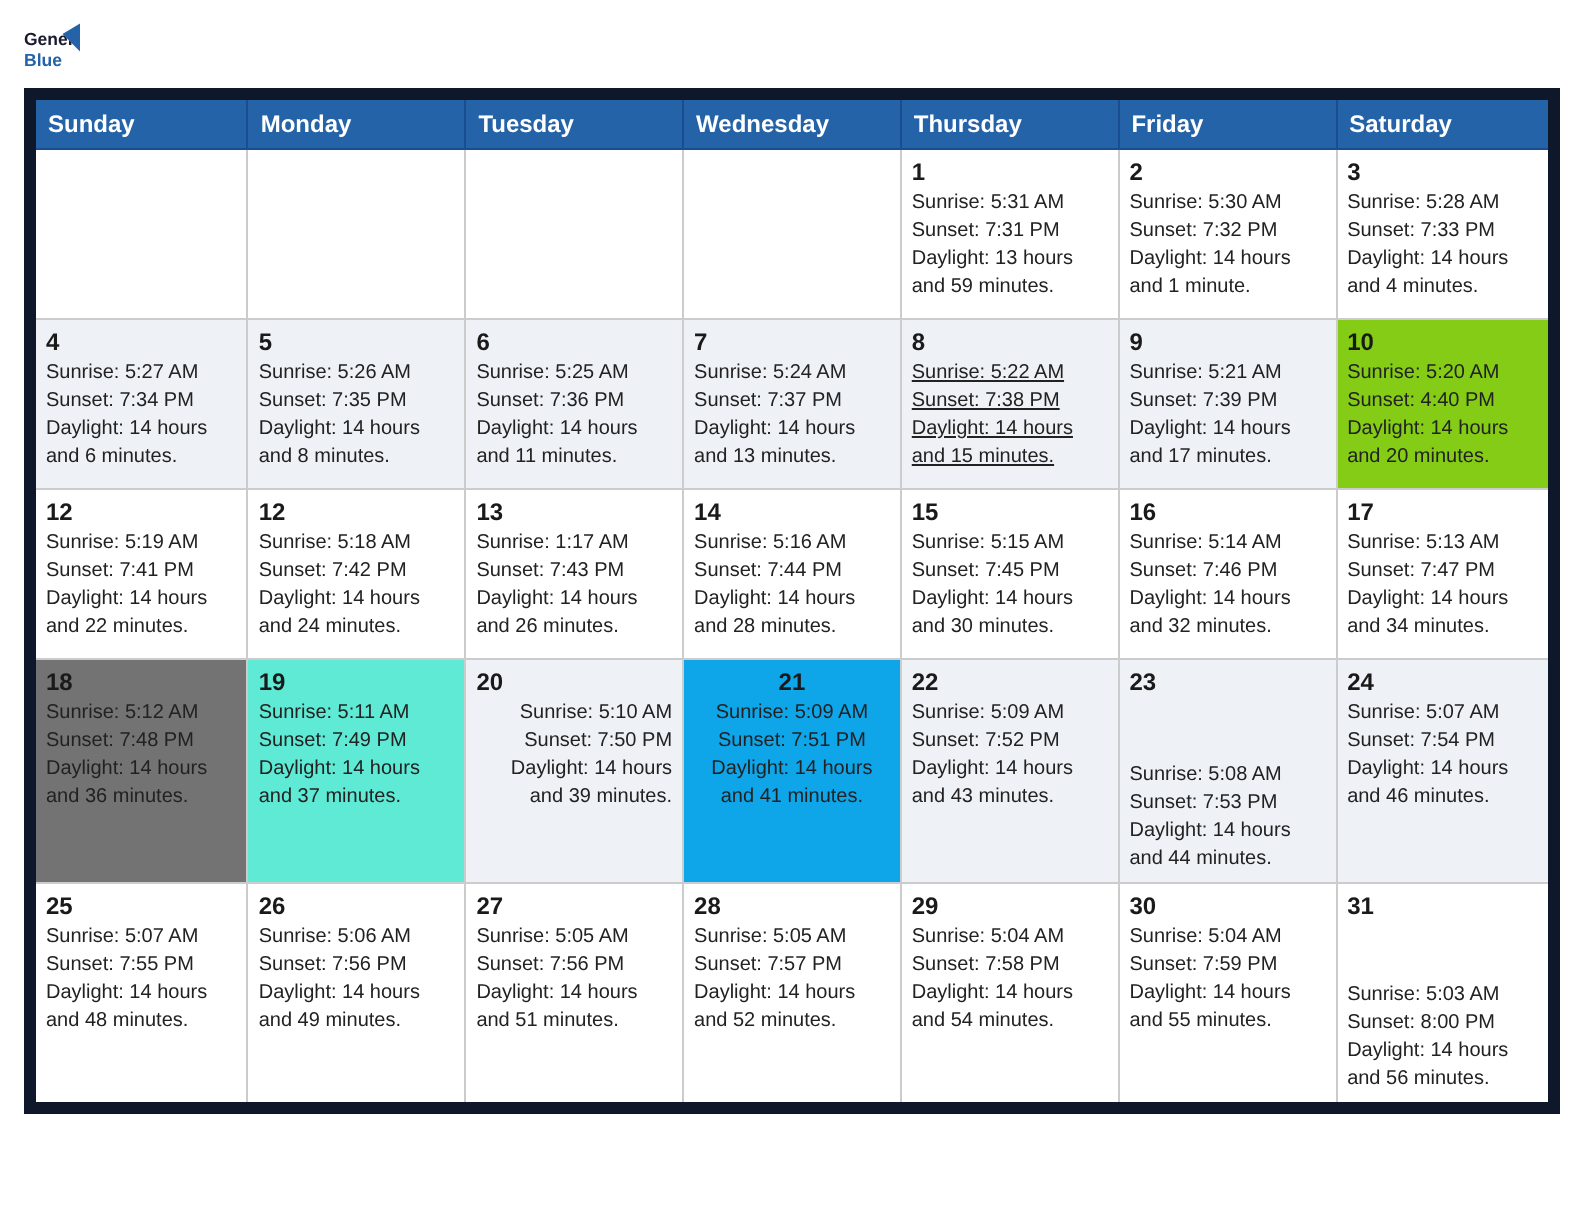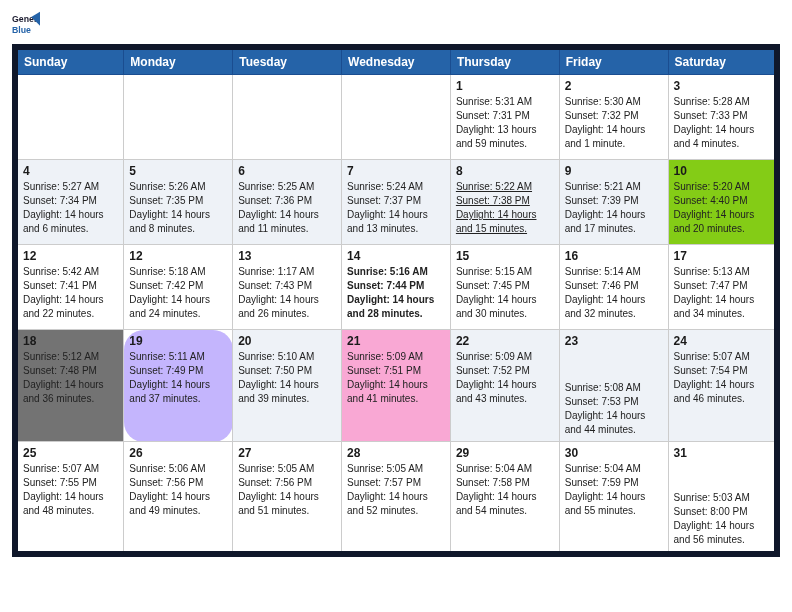--- a/index.html
+++ b/index.html
@@ -193,42 +193,42 @@
             <span class="day-num">10</span>
             <div class="day-info" style="white-space: pre-line;">Sunrise: 5:20 AM
 Sunset: 4:40 PM
 Daylight: 14 hours
 and 20 minutes.</div>
           </td>
         </tr>
         <tr>
           <td>
             <span class="day-num">12</span>
-            <div class="day-info" style="white-space: pre-line;">Sunrise: 5:42 AM
+            <div class="day-info" style="white-space: pre-line;">Sunrise: 5:19 AM
 Sunset: 7:41 PM
 Daylight: 14 hours
 and 22 minutes.</div>
           </td>
           <td>
             <span class="day-num">12</span>
             <div class="day-info" style="white-space: pre-line;">Sunrise: 5:18 AM
 Sunset: 7:42 PM
 Daylight: 14 hours
 and 24 minutes.</div>
           </td>
           <td>
             <span class="day-num">13</span>
             <div class="day-info" style="white-space: pre-line;">Sunrise: 1:17 AM
 Sunset: 7:43 PM
 Daylight: 14 hours
 and 26 minutes.</div>
           </td>
           <td>
             <span class="day-num">14</span>
-            <div class="day-info" style="white-space: pre-line; font-weight: bold;">Sunrise: 5:16 AM
+            <div class="day-info" style="white-space: pre-line;">Sunrise: 5:16 AM
 Sunset: 7:44 PM
 Daylight: 14 hours
 and 28 minutes.</div>
           </td>
           <td>
             <span class="day-num">15</span>
             <div class="day-info" style="white-space: pre-line;">Sunrise: 5:15 AM
 Sunset: 7:45 PM
 Daylight: 14 hours
 and 30 minutes.</div>
@@ -249,35 +249,35 @@
           </td>
         </tr>
         <tr style="background: rgb(238, 242, 247);">
           <td style="background: #737373;">
             <span class="day-num">18</span>
             <div class="day-info" style="white-space: pre-line;">Sunrise: 5:12 AM
 Sunset: 7:48 PM
 Daylight: 14 hours
 and 36 minutes.</div>
           </td>
-          <td style="background: #c4b5fd; border-radius: 20px;">
+          <td style="background: #5eead4;">
             <span class="day-num">19</span>
             <div class="day-info" style="white-space: pre-line;">Sunrise: 5:11 AM
 Sunset: 7:49 PM
 Daylight: 14 hours
 and 37 minutes.</div>
           </td>
           <td style="background: rgb(238, 242, 247);">
             <span class="day-num">20</span>
-            <div class="day-info" style="white-space: pre-line;">Sunrise: 5:10 AM
+            <div class="day-info" style="white-space: pre-line; text-align: right;">Sunrise: 5:10 AM
 Sunset: 7:50 PM
 Daylight: 14 hours
 and 39 minutes.</div>
           </td>
-          <td style="background: #f9a8d4;">
+          <td style="background: #0ea5e9; text-align: center;">
             <span class="day-num">21</span>
             <div class="day-info" style="white-space: pre-line;">Sunrise: 5:09 AM
 Sunset: 7:51 PM
 Daylight: 14 hours
 and 41 minutes.</div>
           </td>
           <td style="background: rgb(238, 242, 247);">
             <span class="day-num">22</span>
             <div class="day-info" style="white-space: pre-line;">Sunrise: 5:09 AM
 Sunset: 7:52 PM

